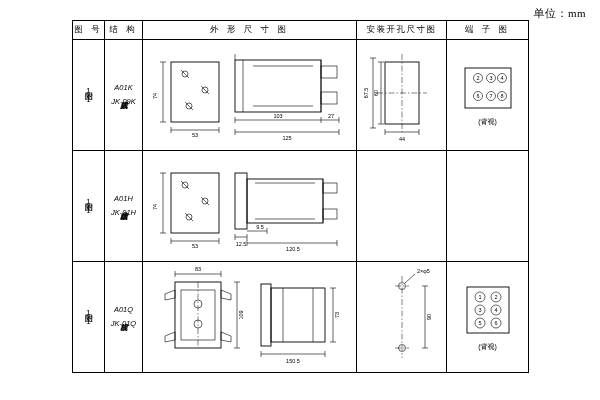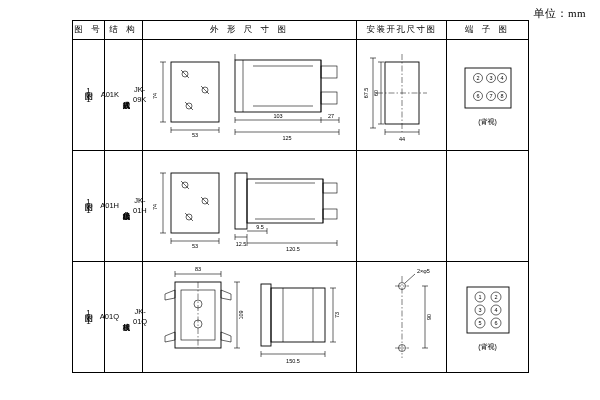--- a/index.html
+++ b/index.html
@@ -53,21 +53,21 @@
     letter-spacing:0;
     writing-mode:vertical-rl;
     text-orientation:upright;
     margin:0 auto;
     white-space:pre-line;
     display:block;
     height:96px;
   }
   .vwrap{display:flex;align-items:center;justify-content:center;height:100%;}
   .structcell{font-size:7.5px;line-height:10px;}
-  .structinner{display:flex;flex-direction:row;align-items:center;justify-content:center;height:100%;gap:2px;}
+  .structinner{display:flex;flex-direction:column;align-items:center;justify-content:center;height:100%;gap:2px;font-style:italic;}
   .structinner .lat{writing-mode:vertical-rl;text-orientation:upright;font-size:7.5px;line-height:10px;letter-spacing:0;}
   .code{font-size:7.5px;}
 
   .cellwrap{position:relative;width:100%;height:100%;}
   svg{display:block;}
   .ln{stroke:#000;fill:none;}
   .thin{stroke-width:0.6;}
   .med{stroke-width:0.9;}
   .dashdot{stroke-dasharray:6 2 1.5 2;stroke-width:0.5;}
   text{font-family:"Liberation Sans", sans-serif;fill:#000;}

